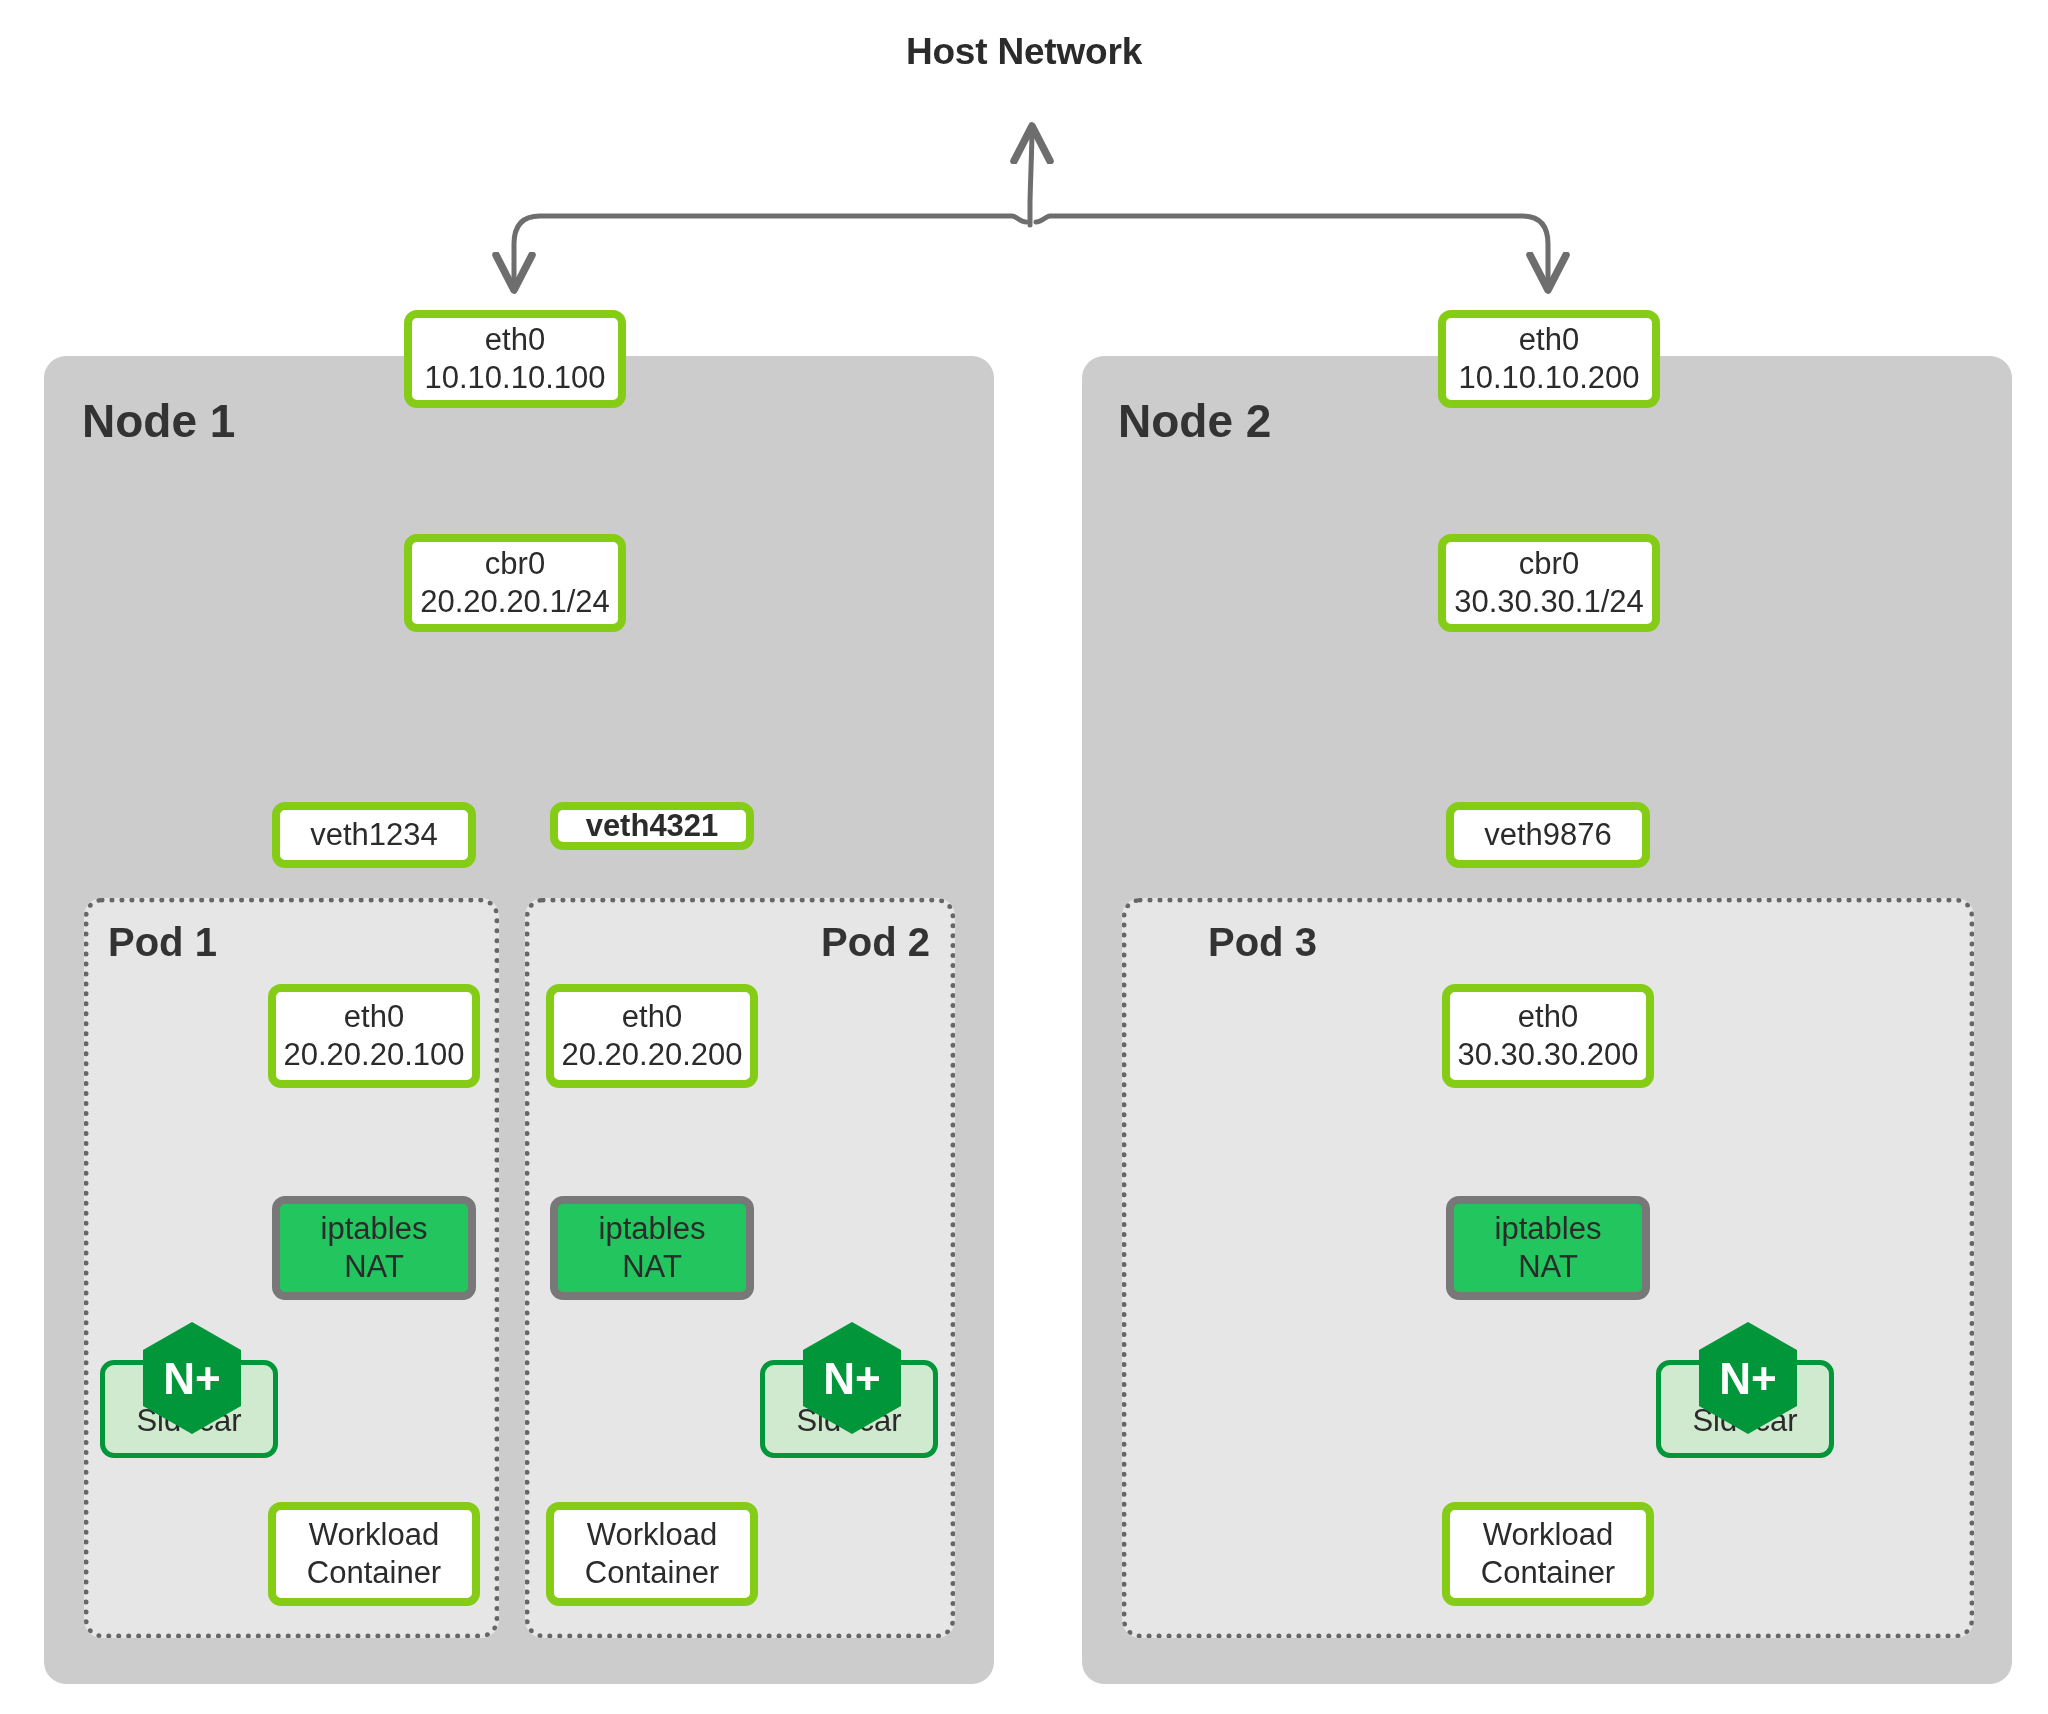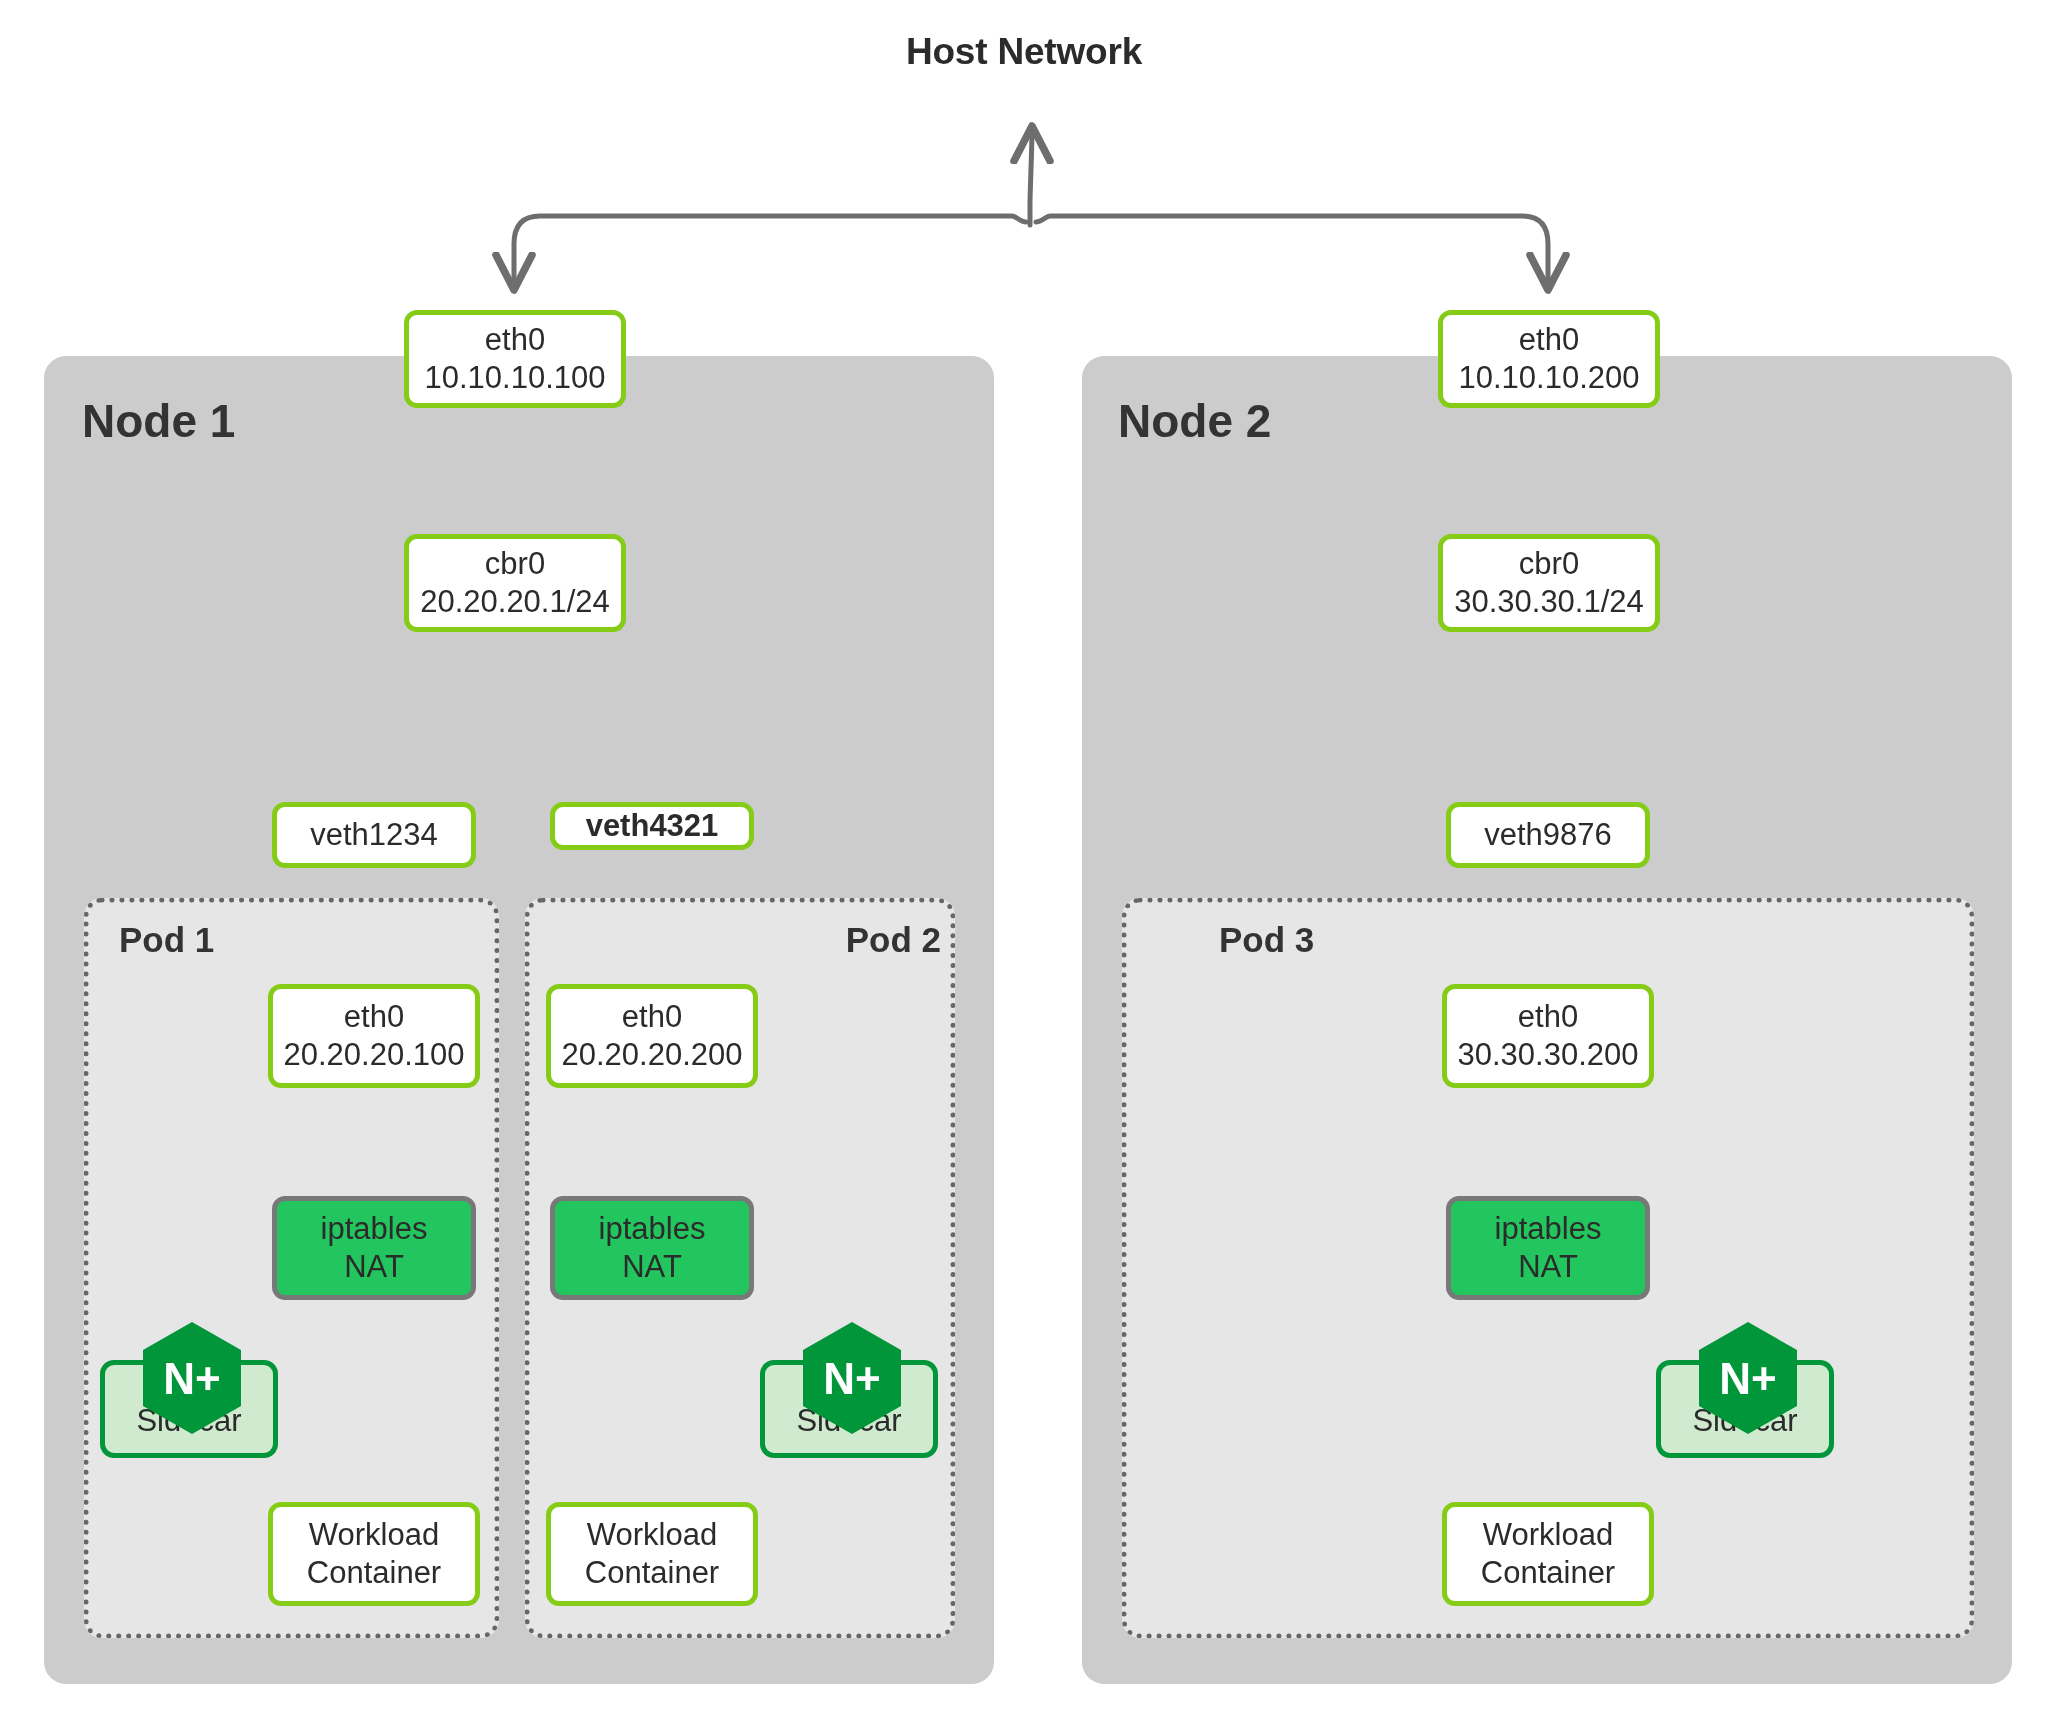--- a/index.html
+++ b/index.html
@@ -56,34 +56,33 @@
   
   .pod-box {
     position: absolute;
     background: #e6e6e6;
     border: 5px dotted #666666;
     border-radius: 18px;
     box-sizing: border-box;
   }
   .pod-label {
     position: absolute;
-    font-size: 35px;
+    font-size: 40px;
     font-weight: bold;
     color: #333333;
     white-space: nowrap;
-    margin-left: 11px;
   }
   .pod-label.right { text-align: right; }
 
   
   .nbox {
     position: absolute;
     box-sizing: border-box;
     background: #ffffff;
-    border: 5px solid #84cc16;
+    border: 8px solid #84cc16;
     border-radius: 13px;
     display: flex;
     flex-direction: column;
     align-items: center;
     justify-content: center;
     color: #2b2b2b;
     font-size: 31px;
     line-height: 1.24;
     text-align: center;
     white-space: nowrap;

